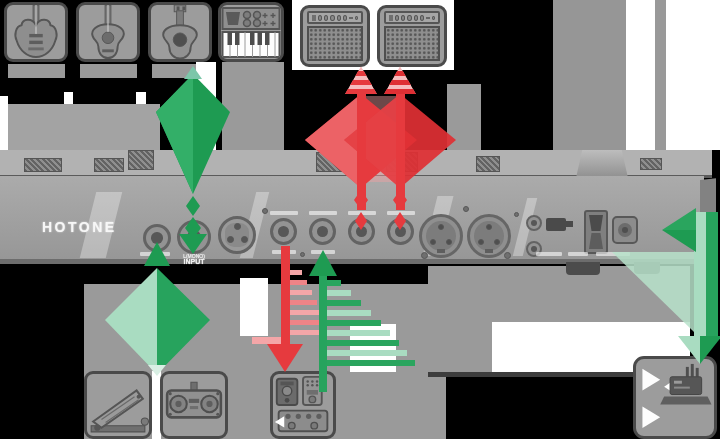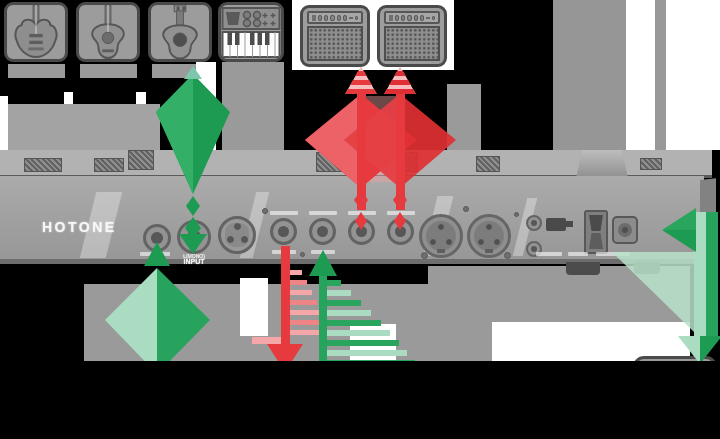--- a/index.html
+++ b/index.html
@@ -1,16 +1,16 @@
 <!DOCTYPE html>
 <html><head>
 <meta charset="utf-8">
 <style>
   html,body{margin:0;padding:0;background:#000}
-  .stage{position:relative;width:720px;height:361px;overflow:hidden;background:#000;font-family:"Liberation Sans",sans-serif}
+  .stage{position:relative;width:720px;height:439px;overflow:hidden;background:#000;font-family:"Liberation Sans",sans-serif}
   .abs{position:absolute}
   .box{position:absolute;background:#9c9c9c;border:3px solid #4a4a4a;border-radius:9px;box-sizing:border-box;overflow:hidden}
   .jack{position:absolute;border-radius:50%;background:#939393;border:3px solid #636363;box-sizing:border-box}
   .jack .hole{position:absolute;inset:24%;border-radius:50%;background:#575757}
   .screw{position:absolute;border-radius:50%;background:#6f6f6f;border:1px solid #575757;box-sizing:border-box}
   .smudge{position:absolute;background:rgba(245,245,245,.65);border-radius:1px}
   .glyph{position:absolute;background:repeating-linear-gradient(45deg,#636363 0 2px,#8f8f8f 2px 4px);border:1px solid #555;box-sizing:border-box}
   .streak{position:absolute;background:rgba(255,255,255,.32);transform:skewX(-14deg)}
   .amp-top{height:13px;margin:3px 4px 0;background:#a6a6a6;border:2px solid #565656;border-radius:2px;display:flex;align-items:center;gap:2px;padding:0 3px;box-sizing:border-box}
   .amp-top .sq{width:6px;height:6px;background:#6f6f6f}

